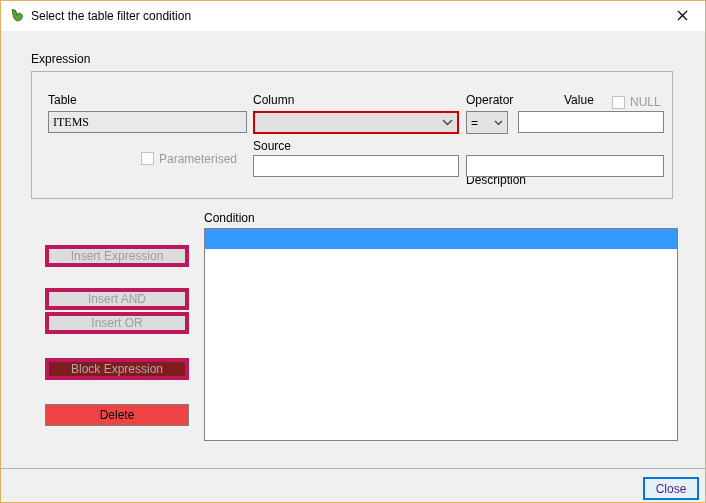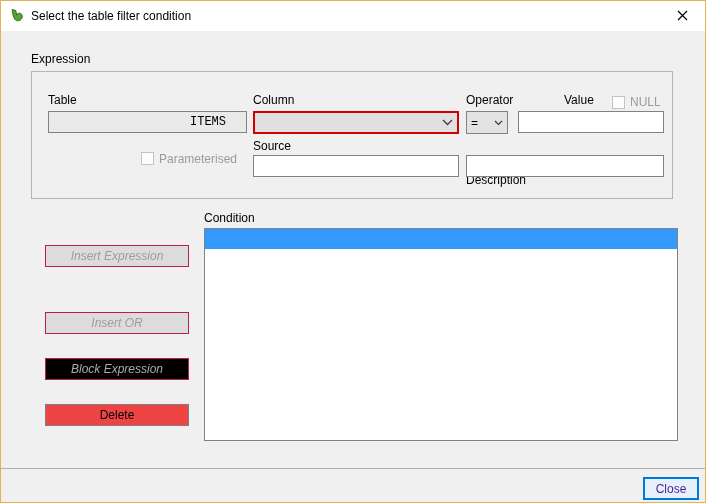--- a/index.html
+++ b/index.html
@@ -14,38 +14,38 @@
   #app-icon { position:absolute; left:8px; top:7px; width:16px; height:16px; }
   #title-text { position:absolute; left:30px; top:8px; font-size:12px; color:#000; white-space:nowrap; }
   #close-btn { position:absolute; right:0; top:0; width:45px; height:29px; display:flex; align-items:center; justify-content:center; cursor:default; }
   
   .group-label { position:absolute; left:30px; top:51px; }
   #expr-group { position:absolute; left:30px; top:70px; width:642px; height:128px; border:1px solid #b4b4b4; }
   .fld-label { position:absolute; color:#000; white-space:nowrap; }
   .fld-label.dim { color:#9b9b9b; }
   input.txt {
     position:absolute; height:22px; border:1px solid #828282; background:#ffffff;
-    font-family:Liberation Mono, monospace; font-size:12px; padding:0 20px; outline:none;text-align:right;
+    font-family:Liberation Serif, serif; font-size:12px; padding:0 4px; outline:none;
   }
   input.txt.readonly { background:#e9e9e9; }
   .combo {
     position:absolute; height:23px; background:#e3e3e3; border:1px solid #828282;
     display:flex; align-items:center; padding:0 4px;
   }
   .combo.error { border:2px solid #d00000; background:#e0e0e0; }
   .combo .chev { margin-left:auto; display:flex; align-items:center; }
   .checkbox { position:absolute; width:13px; height:13px; background:#fdfdfd; border:1px solid #c3c3c3; }
   
   .btn {
     position:absolute; left:44px; width:144px; height:22px;
     font-family:"Liberation Sans", sans-serif; font-size:12px;
     display:flex; align-items:center; justify-content:center; cursor:default;
   }
-  .btn.disabled { background:#dcdcdc; border:1px solid #be185d; color:#9d9d9d;font-style:italic; }
-  .btn.disabled.lighter { background:#000000; color:#ababab; }
+  .btn.disabled { background:#dcdcdc; border:4px solid #be185d; color:#9d9d9d; }
+  .btn.disabled.lighter { background:#7f1d1d; color:#ababab; }
   .btn.enabled { background:#ef4444; border:1px solid #7e7e7e; color:#000; }
   
   #condition-label { position:absolute; left:203px; top:210px; }
   #condition-list { position:absolute; left:203px; top:227px; width:474px; height:213px; background:#ffffff; border:1px solid #828282; overflow:hidden; }
   .list-item { width:100%; height:20px; }
   .list-item.selected { background:#3399ff; }
   
   #bottom-sep { position:absolute; left:0; top:467px; width:704px; height:1px; background:#b0b0b0; }
   #close-button {
     position:absolute; left:642px; top:476px; width:56px; height:23px;
@@ -108,20 +108,21 @@
   <span class="checkbox" style="left:140px; top:151px;"></span>
   <span class="fld-label dim" style="left:158px; top:151px;">Parameterised</span>
 
   <span class="fld-label" style="left:252px; top:138px;">Source</span>
   <input class="txt" style="left: 252px; top: 154px; width: 206px;" value="">
 
   <span class="fld-label" style="left:465px; top:138px;margin-top:34px;">Description</span>
   <input class="txt" style="left: 465px; top: 154px; width: 198px;" value="">
 
   <div class="btn disabled" style="top:244px;">Insert Expression</div>
+  <div class="btn disabled" style="top:287px;">Insert AND</div>
   <div class="btn disabled" style="top:311px;">Insert OR</div>
   <div class="btn disabled lighter" style="top:357px;">Block Expression</div>
   <div class="btn enabled" style="top:403px;">Delete</div>
 
   <span id="condition-label">Condition</span>
   <div id="condition-list">
     <div class="list-item selected"></div>
   </div>
 
   <div id="bottom-sep"></div>

